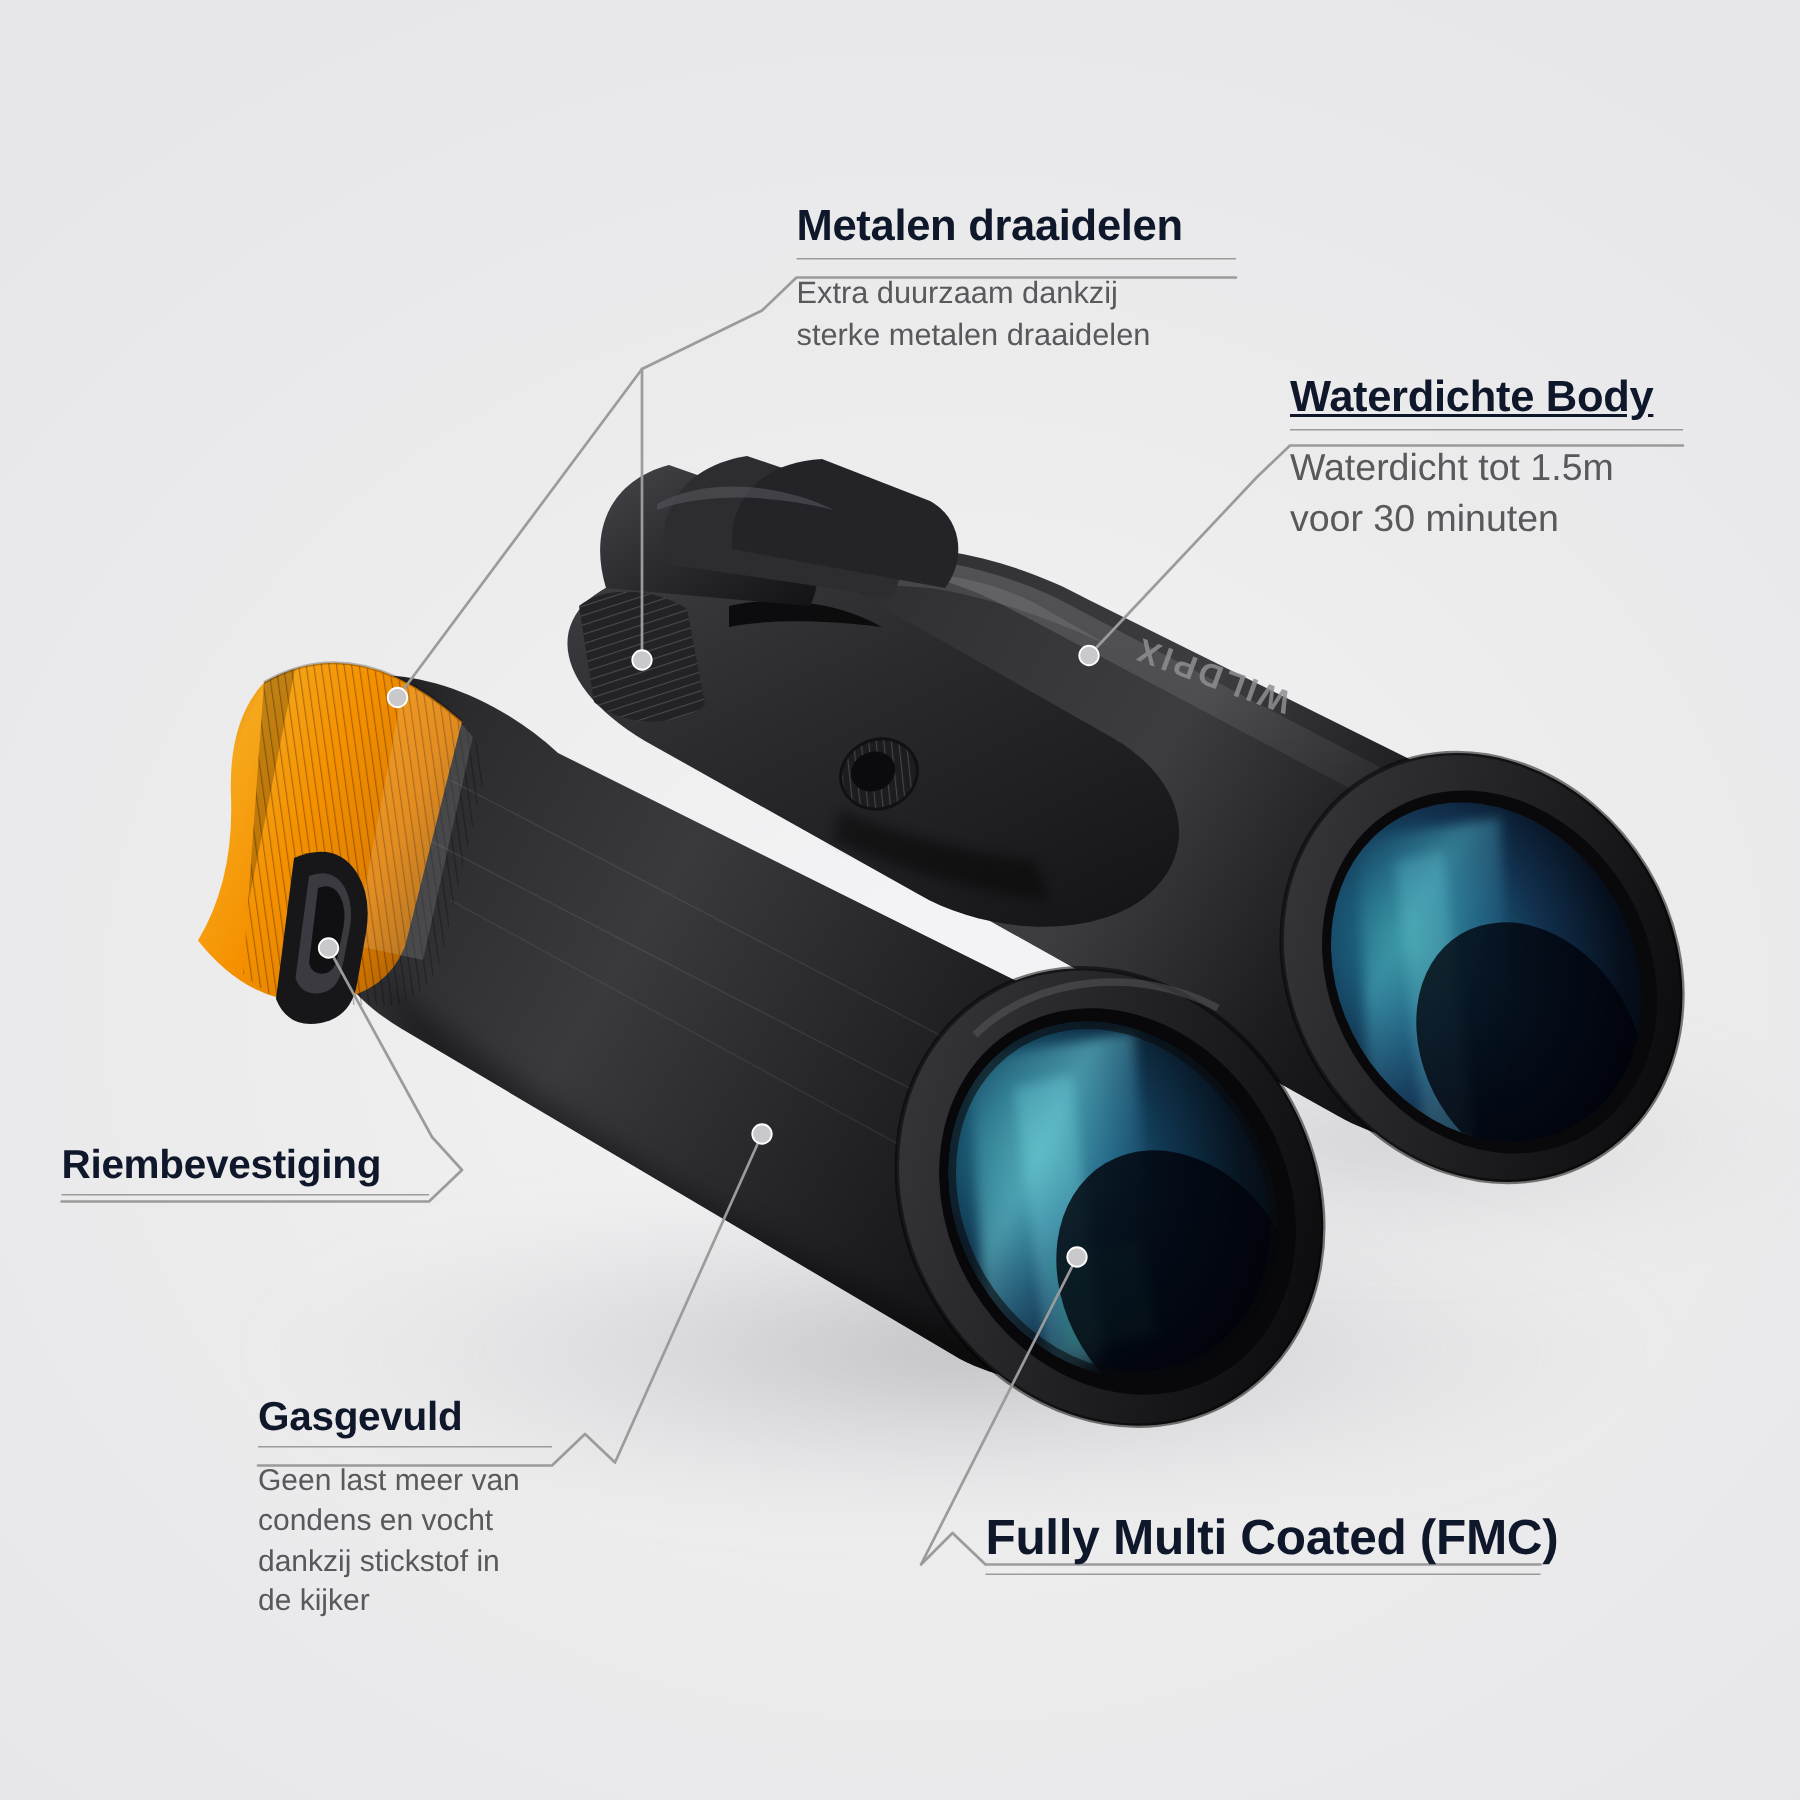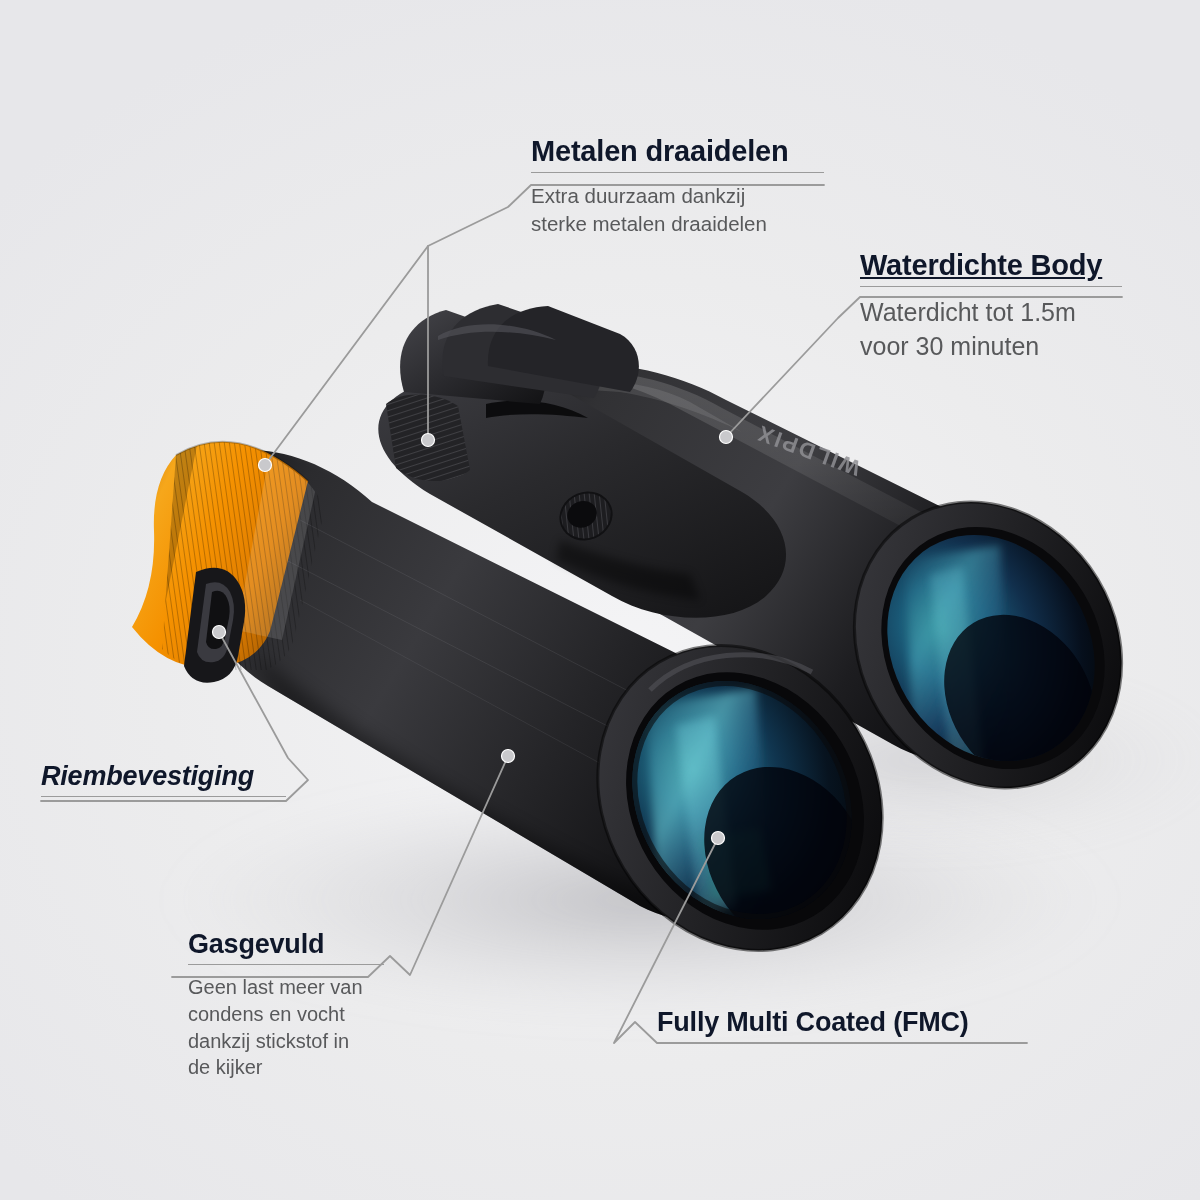--- a/index.html
+++ b/index.html
@@ -47,31 +47,31 @@
   .c-metalen .title{font-size:29px;}
   .c-metalen .rule{width:293px;}
   .c-metalen .desc{font-size:20.5px;}
 
   .c-water{left:860px;top:250px;}
   .c-water .title{font-size:29px;text-decoration:underline;}
   .c-water .rule{width:262px;}
   .c-water .desc{font-size:25px;}
 
   .c-riem{left:41px;top:762px;}
-  .c-riem .title{font-size:27px;font-style:italic;}
+  .c-riem .title{font-size:27px;}
   .c-riem .rule{width:245px;}
   .c-riem .desc{font-size:20px;}
 
-  .c-gas{left:172px;top:930px;margin-left:16px;}
+  .c-gas{left:172px;top:930px;}
   .c-gas .title{font-size:27px;}
   .c-gas .rule{width:196px;}
   .c-gas .desc{font-size:20px;}
 
   .c-fmc{left:657px;top:1008px;}
-  .c-fmc .title{font-size:27px;}
+  .c-fmc .title{font-size:33px;}
   .c-fmc .rule{width:370px;}
   .c-fmc .desc{font-size:20px;}
 
   
   #leaders{position:absolute;left:0;top:0;width:1200px;height:1200px;pointer-events:none;}
 </style>
 </head>
 <body>
 
 <div id="stage">

